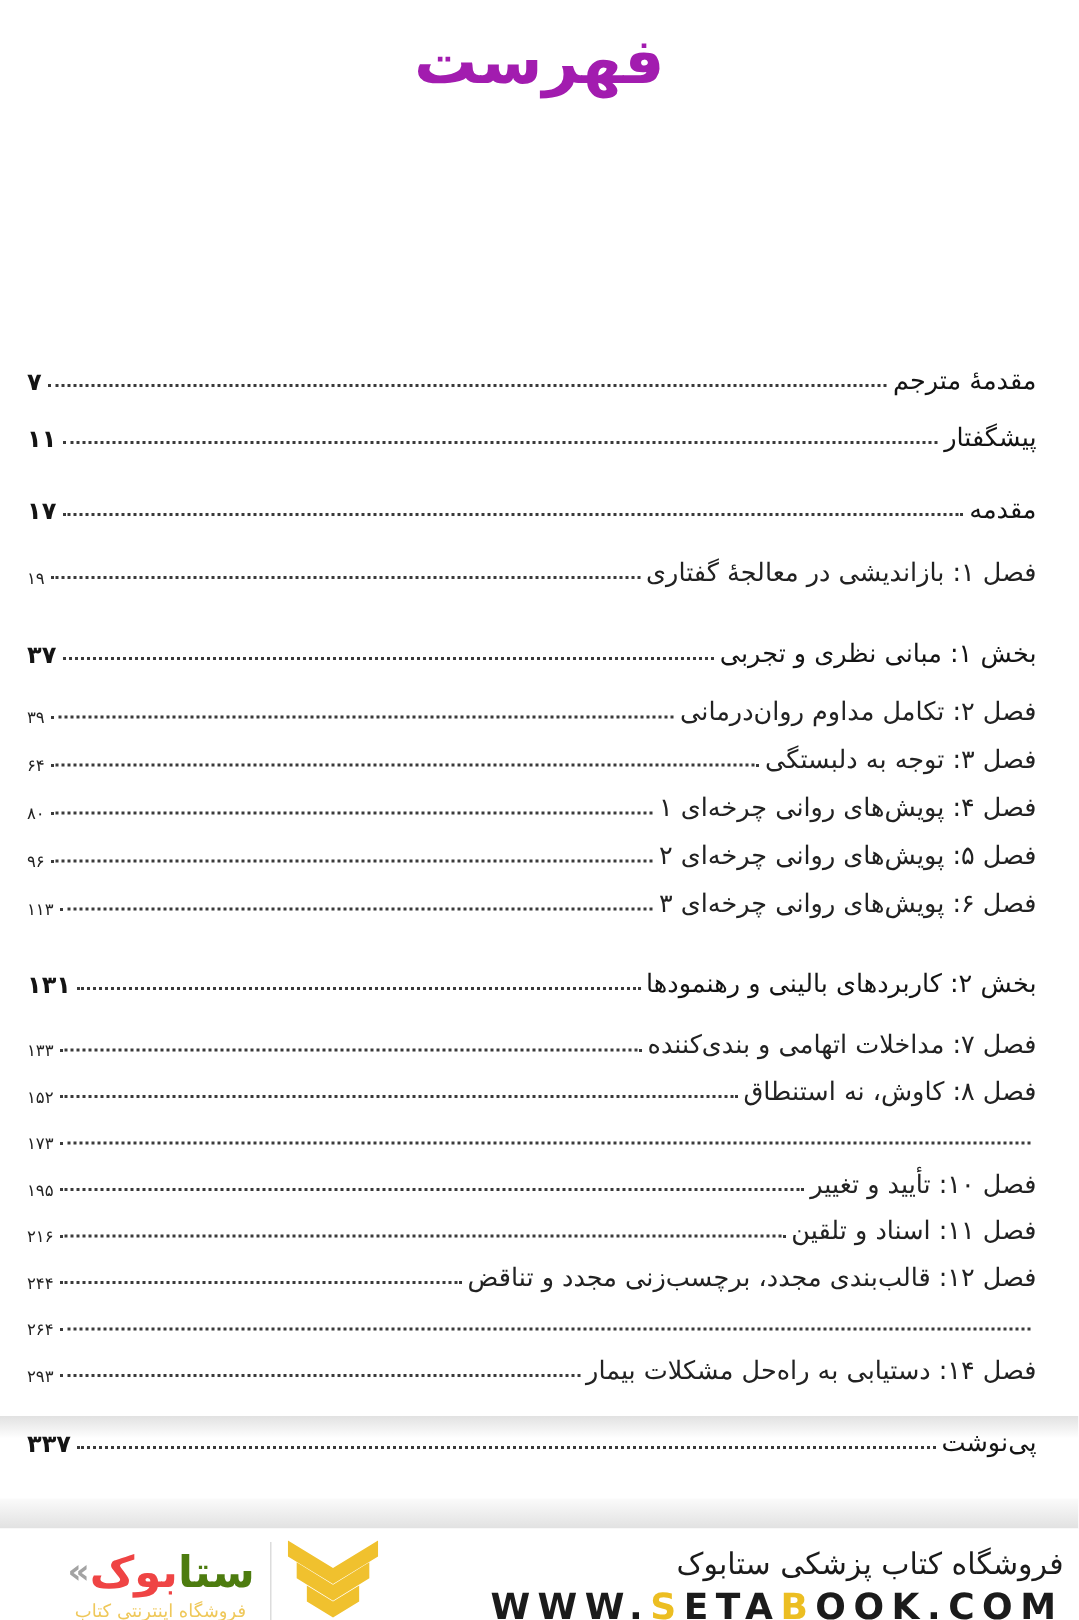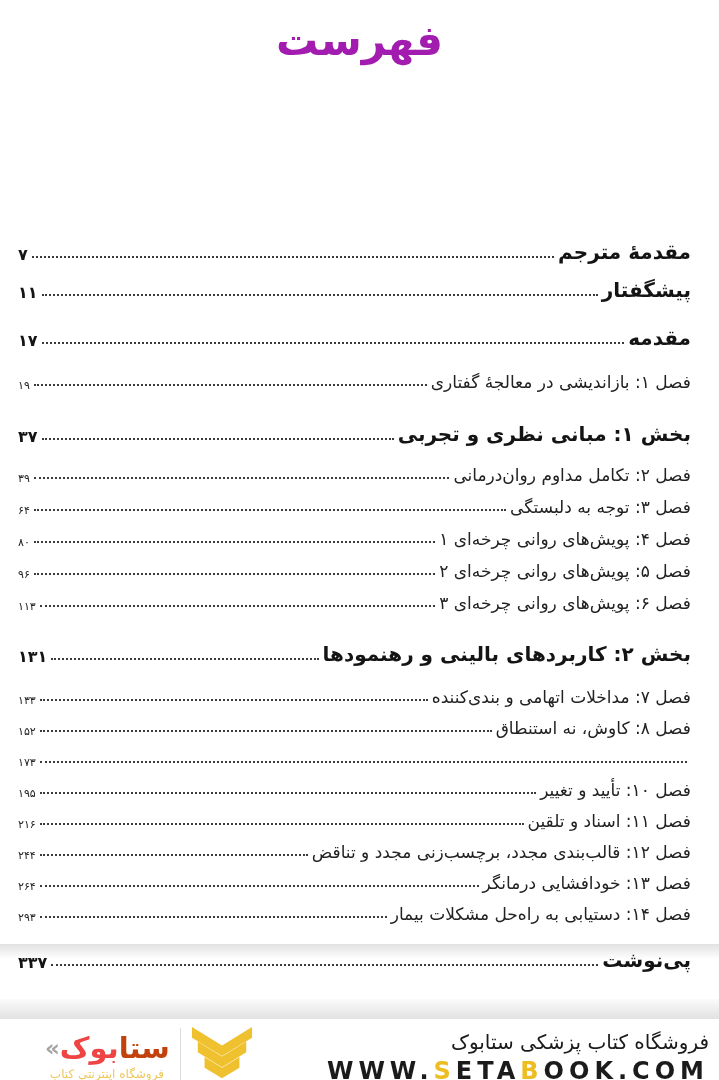--- a/index.html
+++ b/index.html
@@ -11,38 +11,38 @@
   .title { margin-top:16px; text-align:center; font-size:42px; font-weight:bold;
            color:#a21caf; letter-spacing:1px; direction:rtl; }
 
   
   .toc { direction:rtl; margin-top:168px; padding:0 28px 0 18px; }
   .row { display:flex; align-items:flex-end; height:31px; white-space:nowrap; }
   .row .label { font-size:17px; color:#222; flex:0 0 auto; }
   .row .dots { flex:1 1 auto; min-width:8px; border-bottom:2px dotted #3a3a3a;
                margin:0 4px 6px 4px; }
   .row .pagenum { font-size:11px; color:#222; flex:0 0 auto; }
-  .row.bold .label { font-weight:bold; font-size:20px; color:#141414; }
+  .row.bold .label { font-weight:normal; font-size:17px; color:#141414; }
   .row.bold .pagenum { font-weight:bold; font-size:16px; color:#141414; }
 
   
   .band-1 { position:absolute; left:0; right:0; top:928px; height:15px;
             background:linear-gradient(to bottom, rgba(120,120,120,0.22), rgba(120,120,120,0)); }
   .band-2 { position:absolute; left:0; right:0; top:983px; height:20px;
             background:linear-gradient(to bottom, rgba(120,120,120,0.03), rgba(120,120,120,0.22)); }
 
   
   .footer { position:absolute; left:0; right:0; bottom:0; height:77px; background:#fff;
             display:flex; align-items:center; justify-content:space-between;
             padding:4px 10px 6px 36px; }
   .logo { display:flex; align-items:center; }
   .wordmark { display:flex; flex-direction:column; align-items:center; margin-left:8px; }
   .word { display:flex; direction:rtl; align-items:center; font-weight:bold; font-size:29px;
           line-height:32px; }
-  .w-gold { color:#c2410c; }
+  .w-gold { color:#4d7c0f; }
   .w-gray { color:#ef4444; }
   .w-mark { color:#A3A3A3; direction:ltr; font-size:23px; font-weight:bold; margin-left:1px; }
   .tagline { color:#EFC85A; font-size:12px; margin-top:3px; direction:rtl; }
   .logo-divider { width:1px; height:58px; background:#DCDCDC; margin:0 10px; }
   .chevron-svg { display:block; }
 
   .footer-right { text-align:right; direction:rtl; }
   .store-name { font-size:20px; font-weight:normal; color:#1b1b1b; margin-bottom:4px;
                 padding-left:2px; }
   .url { direction:ltr; font-size:24px; font-weight:bold; color:#1b1b1b;
@@ -135,21 +135,20 @@
         <span class="label">فصل ۱۱: اسناد و تلقین</span>
         <span class="dots"></span>
         <span class="pagenum">۲۱۶</span>
       </div>
       <div class="row" style="margin-top: 0px;">
         <span class="label">فصل ۱۲: قالب‌بندی مجدد، برچسب‌زنی مجدد و تناقض</span>
         <span class="dots"></span>
         <span class="pagenum">۲۴۴</span>
       </div>
       <div class="row" style="margin-top: 0px;">
-        <span class="label">فصل ۱۳: خودافشایی درمانگر</span>
         <span class="dots"></span>
         <span class="pagenum">۲۶۴</span>
       </div>
       <div class="row" style="margin-top: 0px;">
         <span class="label">فصل ۱۴: دستیابی به راه‌حل مشکلات بیمار</span>
         <span class="dots"></span>
         <span class="pagenum">۲۹۳</span>
       </div>
       <div class="row bold" style="margin-top: 17px;">
         <span class="label">پی‌نوشت</span>

